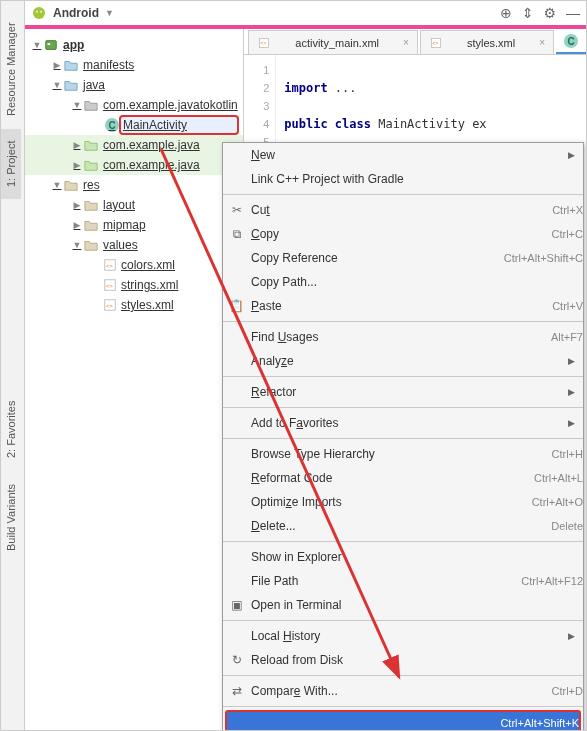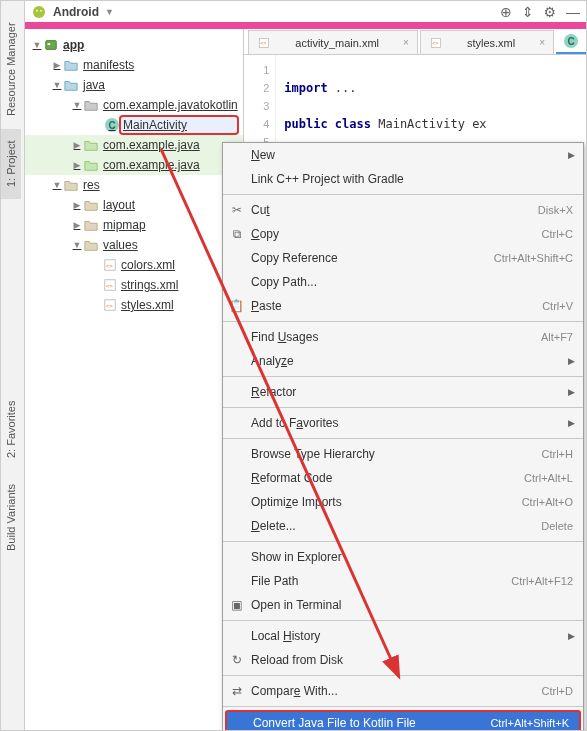--- a/index.html
+++ b/index.html
@@ -4,21 +4,21 @@
 <style>
   * { box-sizing: border-box; margin: 0; padding: 0; }
   body { font-family: "Segoe UI", Arial, sans-serif; font-size: 12px; color: #333; background: #fff; width: 587px; height: 731px; position: relative; overflow: hidden; border: 1px solid #ccc; }
   
   .sidebar-tabs { position: absolute; left: 0; top: 0; width: 24px; height: 100%; background: #f2f2f2; border-right: 1px solid #ccc; }
   .side-tab { writing-mode: vertical-rl; transform: rotate(180deg); padding: 8px 4px; font-size: 11px; color: #555; cursor: pointer; white-space: nowrap; text-align: center; }
   .side-tab.proj { background: #dcdcdc; }
   
   .main { position: absolute; left: 24px; top: 0; right: 0; bottom: 0; display: flex; flex-direction: column; }
   
-  .toolbar { height: 28px; border-bottom: 7px solid #ec4899; display: flex; align-items: center; padding: 0 6px; }
+  .toolbar { height: 28px; border-bottom: 4px solid #ec4899; display: flex; align-items: center; padding: 0 6px; }
   .toolbar-left { flex: 0 0 250px; display: flex; align-items: center; gap: 6px; }
   .android-label { font-weight: bold; color: #444; }
   .dropdown-arrow { font-size: 9px; color: #888; }
   .toolbar-icons { margin-left: auto; display: flex; gap: 10px; color: #666; font-size: 14px; }
   .toolbar-btn { cursor: pointer; }
   
   .content { flex: 1; display: flex; }
   
   .project-panel { width: 254px; border-right: 1px solid #ccc; overflow: hidden; }
   .tree { padding: 6px 0; text-decoration: underline; }
@@ -46,21 +46,21 @@
   .editor-body { flex: 1; display: flex; }
   .gutter { width: 32px; background: #fff; border-right: 1px solid #eee; padding-top: 6px; }
   .gutter div { text-align: right; padding-right: 6px; font-size: 11px; color: #aaa; height: 18px; line-height: 18px; }
   .code { flex: 1; padding: 6px 8px; font-family: Consolas, monospace; font-size: 12px; line-height: 18px; }
   .kw { color: #000080; font-weight: bold; }
   .pkg { color: #333; }
   .code-line { height: 18px; white-space: nowrap; }
   
   
   .context-menu { position: absolute; left: 221px; top: 141px; width: 362px; background: #f5f5f5; border: 1px solid #9e9e9e; box-shadow: 2px 2px 6px rgba(0,0,0,0.25); z-index: 10; }
-  .menu-item { height: 24px; display: flex; align-items: center; padding: 0 10px 0 28px; position: relative; font-size: 12px; color: #333; cursor: pointer; }
+  .menu-item { height: 24px; display: flex; align-items: center; padding: 0 0 0 28px; position: relative; font-size: 12px; color: #333; cursor: pointer; }
   .menu-item.hilite { background: #3875d7; color: #fff; border: 2px solid #db3333; border-radius: 3px; margin: 1px 2px; height: 26px; padding-left: 26px; }
   .menu-item.hilite .shortcut { color: #fff; }
   .menu-icon { position: absolute; left: 6px; width: 16px; height: 16px; display: flex; align-items: center; justify-content: center; color: #666; font-size: 12px; }
   .menu-label .u { text-decoration: underline; }
   .shortcut { margin-left: auto; color: #888; font-size: 11px; }
   .submenu-arrow { position: absolute; right: 8px; font-size: 9px; color: #666; }
   .menu-sep { height: 1px; background: #c8c8c8; margin: 3px 0; }
   
   
   .annotation { position: absolute; left: 0; top: 0; width: 587px; height: 731px; pointer-events: none; z-index: 20; }
@@ -281,21 +281,21 @@
       <span class="menu-label"><span class="u">N</span>ew</span>
       <span class="submenu-arrow">▶</span>
     </div>
   <div class="menu-item">
       <span class="menu-label">Link C++ Project with Gradle</span>
     </div>
   <div class="menu-sep"></div>
   <div class="menu-item">
       <span class="menu-icon">✂</span>
       <span class="menu-label">Cu<span class="u">t</span></span>
-      <span class="shortcut">Disk+X</span>
+      <span class="shortcut">Ctrl+X</span>
     </div>
   <div class="menu-item">
       <span class="menu-icon">⧉</span>
       <span class="menu-label"><span class="u">C</span>opy</span>
       <span class="shortcut">Ctrl+C</span>
     </div>
   <div class="menu-item">
       <span class="menu-label">Copy Reference</span>
       <span class="shortcut">Ctrl+Alt+Shift+C</span>
     </div>
@@ -365,21 +365,20 @@
       <span class="menu-label">Reload from Disk</span>
     </div>
   <div class="menu-sep"></div>
   <div class="menu-item">
       <span class="menu-icon">⇄</span>
       <span class="menu-label">Compar<span class="u">e</span> With...</span>
       <span class="shortcut">Ctrl+D</span>
     </div>
   <div class="menu-sep"></div>
   <div class="menu-item hilite">
-      <span class="menu-label">Convert Java File to Kotlin File</span>
       <span class="shortcut">Ctrl+Alt+Shift+K</span>
     </div>
 
 </div>
 
 <svg class="annotation">
   <defs>
       <marker id="ah" markerWidth="10" markerHeight="10" refX="7" refY="3" orient="auto">
         <path d="M0,0 L8,3 L0,6 Z" fill="#db3333"></path>
       </marker>

